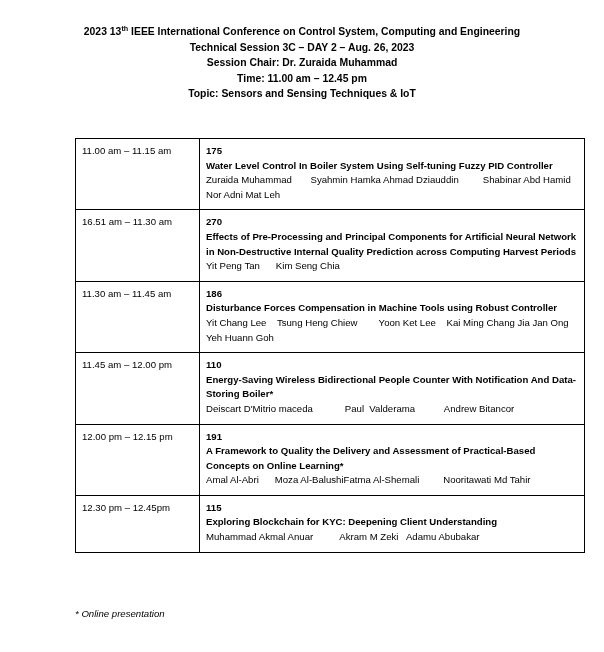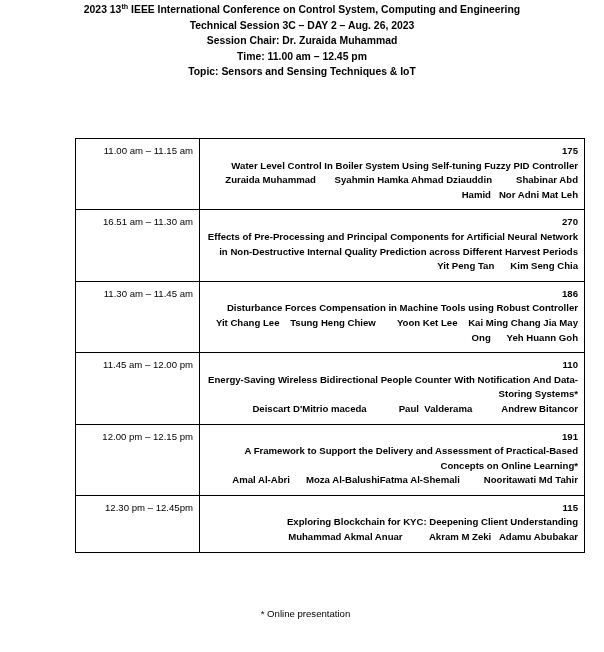--- a/index.html
+++ b/index.html
@@ -12,21 +12,21 @@
     height: 652px;
     font-family: "Liberation Sans", sans-serif;
     color: #000000;
     overflow: hidden;
     position: relative;
   }
 
   
   .doc-header {
     text-align: center;
-    padding-top: 2px;
+    padding-top: 24px;
     font-weight: bold;
     font-size: 10.4px;
     line-height: 15.6px;
     letter-spacing: 0.0px;
   }
   .doc-header .hline {
     display: block;
     white-space: nowrap;
   }
   .doc-header sup {
@@ -34,21 +34,20 @@
     vertical-align: super;
     line-height: 0;
   }
 
   
   .program-table-wrap {
     position: absolute;
     left: 75px;
     top: 138px;
     width: 483px;
-    text-align: right;
   }
   table.program-table {
     border-collapse: collapse;
     width: 483px;
     table-layout: fixed;
   }
   table.program-table td {
     border: 1px solid #000000;
     vertical-align: top;
     padding: 5px 6px 7px 6px;
@@ -67,36 +66,37 @@
   }
   .paper-id {
     font-weight: bold;
     display: block;
   }
   .paper-title {
     font-weight: bold;
     display: block;
   }
   .paper-authors {
-    font-weight: bold;
+    font-weight: normal;
     display: block;
     white-space: pre-wrap;
   }
 
   
   .footnote {
     position: absolute;
     left: 75px;
     top: 608px;
     width: 483px;
-    text-align: center;
+    text-align: left;
     font-size: 9.6px;
     font-weight: normal;
     padding-right: 22px;
     box-sizing: border-box;
+    font-style: italic;
   }
 </style>
 </head>
 <body>
 
 <div class="doc-header">
   <span class="hline"><span>2023 13</span><sup>th</sup><span> IEEE International Conference on Control System, Computing and Engineering</span></span>
   <span class="hline">Technical Session 3C – DAY 2 – Aug. 26, 2023</span>
   <span class="hline">Session Chair: Dr. Zuraida Muhammad</span>
   <span class="hline">Time: 11.00 am – 12.45 pm</span>
@@ -111,45 +111,45 @@
           <td class="detail-cell">
             <span class="paper-id">175</span>
             <span class="paper-title">Water Level Control In Boiler System Using Self-tuning Fuzzy PID Controller</span>
             <span class="paper-authors">Zuraida Muhammad       Syahmin Hamka Ahmad Dziauddin         Shabinar Abd Hamid   Nor Adni Mat Leh</span>
           </td>
         </tr>
         <tr>
           <td class="time-cell">16.51 am – 11.30 am</td>
           <td class="detail-cell">
             <span class="paper-id">270</span>
-            <span class="paper-title">Effects of Pre-Processing and Principal Components for Artificial Neural Network in Non-Destructive Internal Quality Prediction across Different Harvest Periods</span>
+            <span class="paper-title">Effects of Pre-Processing and Principal Components for Artificial Neural Network in Non-Destructive Internal Quality Prediction across Computing Harvest Periods</span>
             <span class="paper-authors">Yit Peng Tan      Kim Seng Chia</span>
           </td>
         </tr>
         <tr>
           <td class="time-cell">11.30 am – 11.45 am</td>
           <td class="detail-cell">
             <span class="paper-id">186</span>
             <span class="paper-title">Disturbance Forces Compensation in Machine Tools using Robust Controller</span>
-            <span class="paper-authors">Yit Chang Lee    Tsung Heng Chiew        Yoon Ket Lee    Kai Ming Chang Jia May Ong      Yeh Huann Goh</span>
+            <span class="paper-authors">Yit Chang Lee    Tsung Heng Chiew        Yoon Ket Lee    Kai Ming Chang Jia Jan Ong      Yeh Huann Goh</span>
           </td>
         </tr>
         <tr>
           <td class="time-cell">11.45 am – 12.00 pm</td>
           <td class="detail-cell">
             <span class="paper-id">110</span>
-            <span class="paper-title">Energy-Saving Wireless Bidirectional People Counter With Notification And Data-Storing Systems*</span>
+            <span class="paper-title">Energy-Saving Wireless Bidirectional People Counter With Notification And Data-Storing Boiler*</span>
             <span class="paper-authors">Deiscart D'Mitrio maceda            Paul  Valderama           Andrew Bitancor</span>
           </td>
         </tr>
         <tr>
           <td class="time-cell">12.00 pm – 12.15 pm</td>
           <td class="detail-cell">
             <span class="paper-id">191</span>
-            <span class="paper-title">A Framework to Support the Delivery and Assessment of Practical-Based Concepts on Online Learning*</span>
+            <span class="paper-title">A Framework to Quality the Delivery and Assessment of Practical-Based Concepts on Online Learning*</span>
             <span class="paper-authors">Amal Al-Abri      Moza Al-BalushiFatma Al-Shemali         Nooritawati Md Tahir</span>
           </td>
         </tr>
         <tr>
           <td class="time-cell">12.30 pm – 12.45pm</td>
           <td class="detail-cell">
             <span class="paper-id">115</span>
             <span class="paper-title">Exploring Blockchain for KYC: Deepening Client Understanding</span>
             <span class="paper-authors">Muhammad Akmal Anuar          Akram M Zeki   Adamu Abubakar</span>
           </td>

